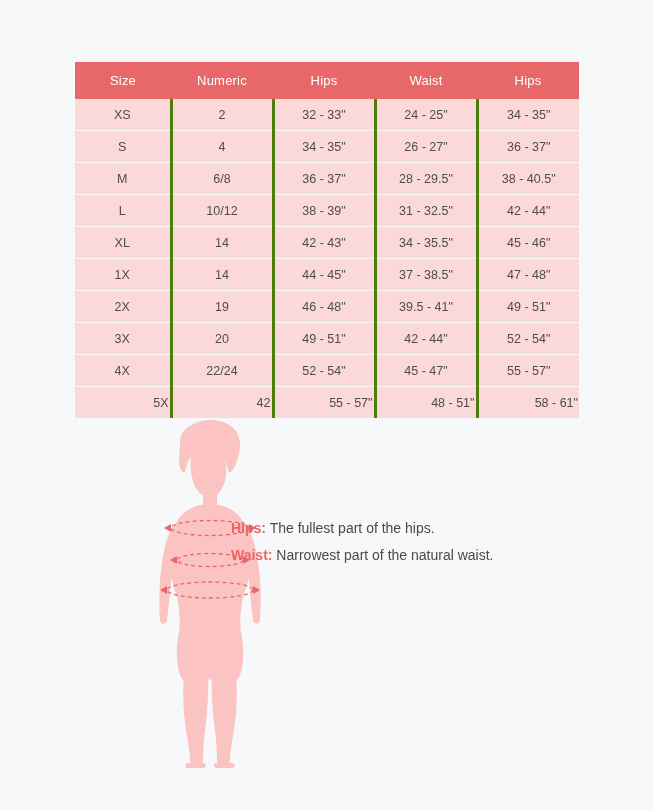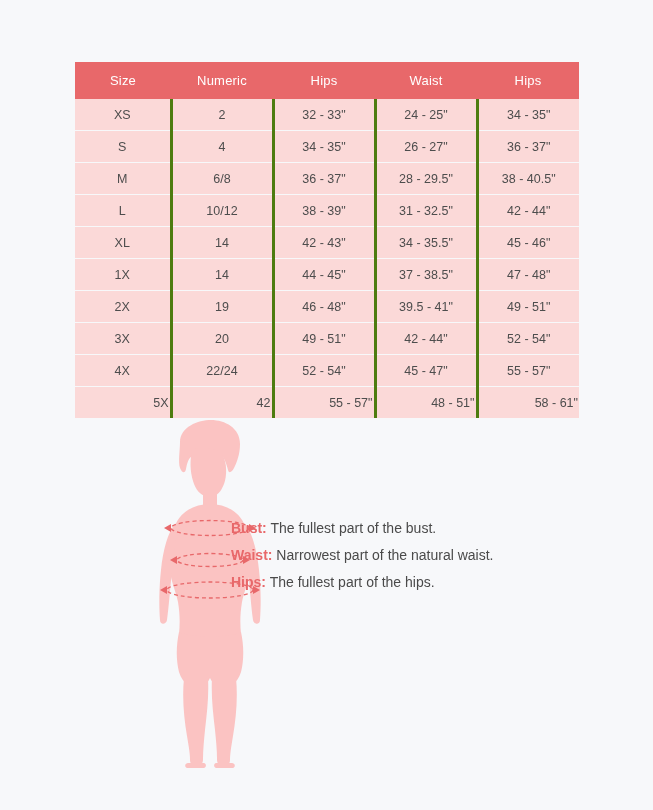--- a/index.html
+++ b/index.html
@@ -258,25 +258,22 @@
         <polygon points="131,104 138,108 131,112"></polygon>
         <polygon points="59,136 52,140 59,144"></polygon>
         <polygon points="125,136 132,140 125,144"></polygon>
         <polygon points="49,166 42,170 49,174"></polygon>
         <polygon points="135,166 142,170 135,174"></polygon>
       </g>
     </svg>
 
     <div class="legend">
       <div class="legend-line">
-        <span class="lbl">Bust:</span><span class="txt"> The fullest part of the bust.</span>
+        <span class="lbl">Hips:</span><span class="txt"> The fullest part of the hips.</span>
       </div>
       <div class="legend-line">
         <span class="lbl">Waist:</span><span class="txt"> Narrowest part of the natural waist.</span>
       </div>
-      <div class="legend-line">
-        <span class="lbl">Hips:</span><span class="txt"> The fullest part of the hips.</span>
-      </div>
     </div>
 
   </div>
 
 </div>
 
 </body></html>

